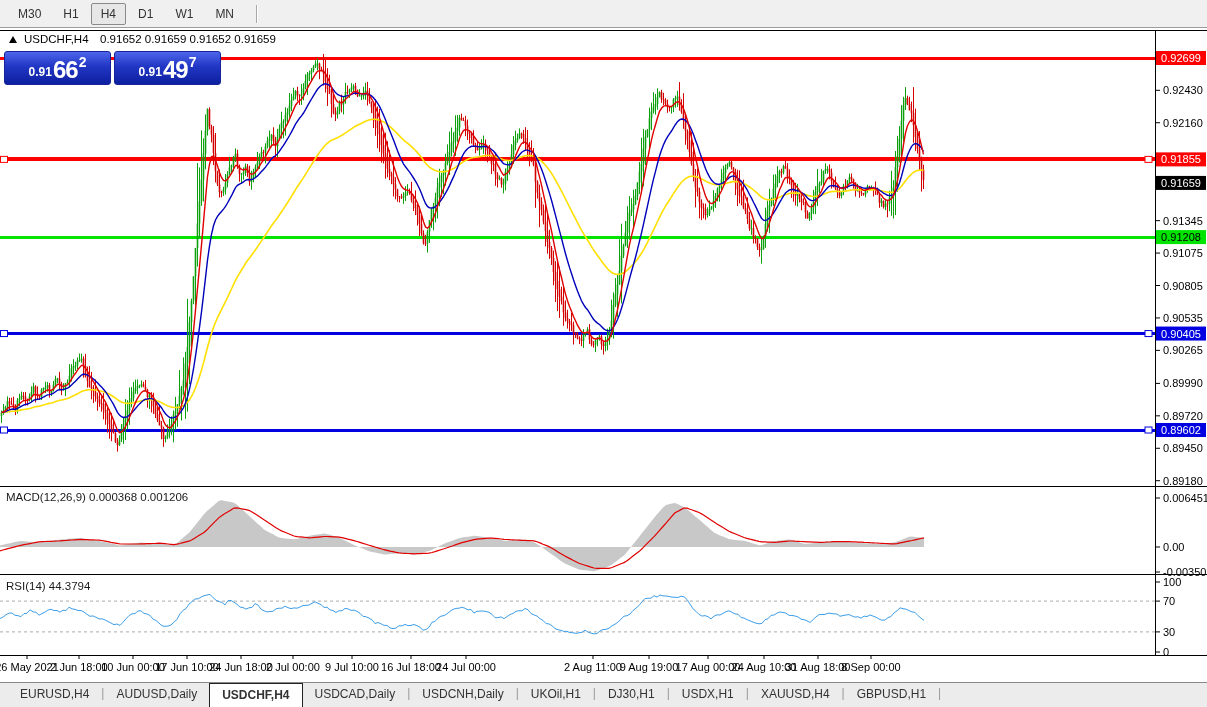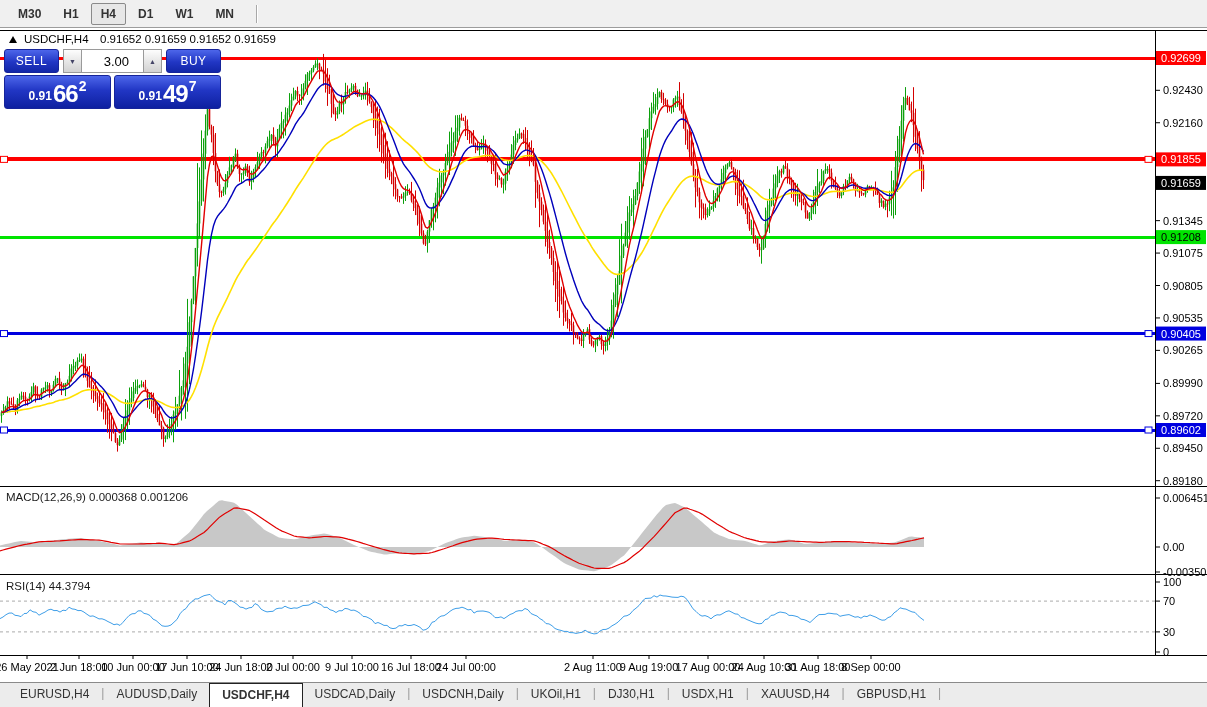--- a/index.html
+++ b/index.html
@@ -1,21 +1,21 @@
 <!DOCTYPE html>
 <html><head>
 <meta charset="utf-8">
 <style>
   html,body{margin:0;padding:0;background:#d4d0c8;}
   *{box-sizing:border-box;}
   .app{position:relative;width:1207px;height:707px;background:#f0f0f0;overflow:hidden;
        font-family:"Liberation Sans",sans-serif;font-size:12px;color:#222;}
   
   .toolbar{position:absolute;left:0;top:0;width:1207px;height:28px;background:#f0f0f0;
-           border-bottom:1px solid #9c9c9c;display:flex;align-items:center;padding-left:8px;z-index:6;font-weight:bold;}
+           border-bottom:1px solid #9c9c9c;display:flex;align-items:center;padding-left:8px;z-index:6;}
   .tf-btn{padding:3px 9px;margin-right:2px;border:1px solid transparent;border-radius:2px;
           background:transparent;font-size:12px;color:#333;cursor:default;}
   .tf-btn.active{border:1px solid #8a8a8a;background:#e7e7e7;}
   .tb-sep{width:2px;height:18px;border-left:1px solid #a8a8a8;border-right:1px solid #ffffff;margin:0 10px;}
   
   #chart-svg{position:absolute;left:0;top:0;z-index:1;}
   svg text{font-family:"Liberation Sans",sans-serif;}
   
   .trade-panel{position:absolute;left:4px;top:49px;width:217px;z-index:5;}
   .tp-row1{display:flex;height:24px;}
@@ -1112,29 +1112,20 @@
         <line x1="764" y1="655" x2="764" y2="659" stroke="#000"></line>
         <text x="764" y="671" text-anchor="middle">24 Aug 10:00</text>
         <line x1="818" y1="655" x2="818" y2="659" stroke="#000"></line>
         <text x="818" y="671" text-anchor="middle">31 Aug 18:00</text>
         <line x1="871" y1="655" x2="871" y2="659" stroke="#000"></line>
         <text x="871" y="671" text-anchor="middle">8 Sep 00:00</text>
       </g>
     </svg>
 
   <div class="trade-panel">
-    <div class="tp-row1">
-      <div class="btn-trade">SELL</div>
-      <div class="spinner">
-        <div class="spin-btn">▼</div>
-        <div class="lot">3.00</div>
-        <div class="spin-btn">▲</div>
-      </div>
-      <div class="btn-trade">BUY</div>
-    </div>
     <div class="tp-row2">
       <div class="price-box sell">
         <span class="pb-small">0.91</span>
         <span class="pb-big">66</span>
         <span class="pb-sup">2</span>
       </div>
       <div class="price-box">
         <span class="pb-small">0.91</span>
         <span class="pb-big">49</span>
         <span class="pb-sup">7</span>

